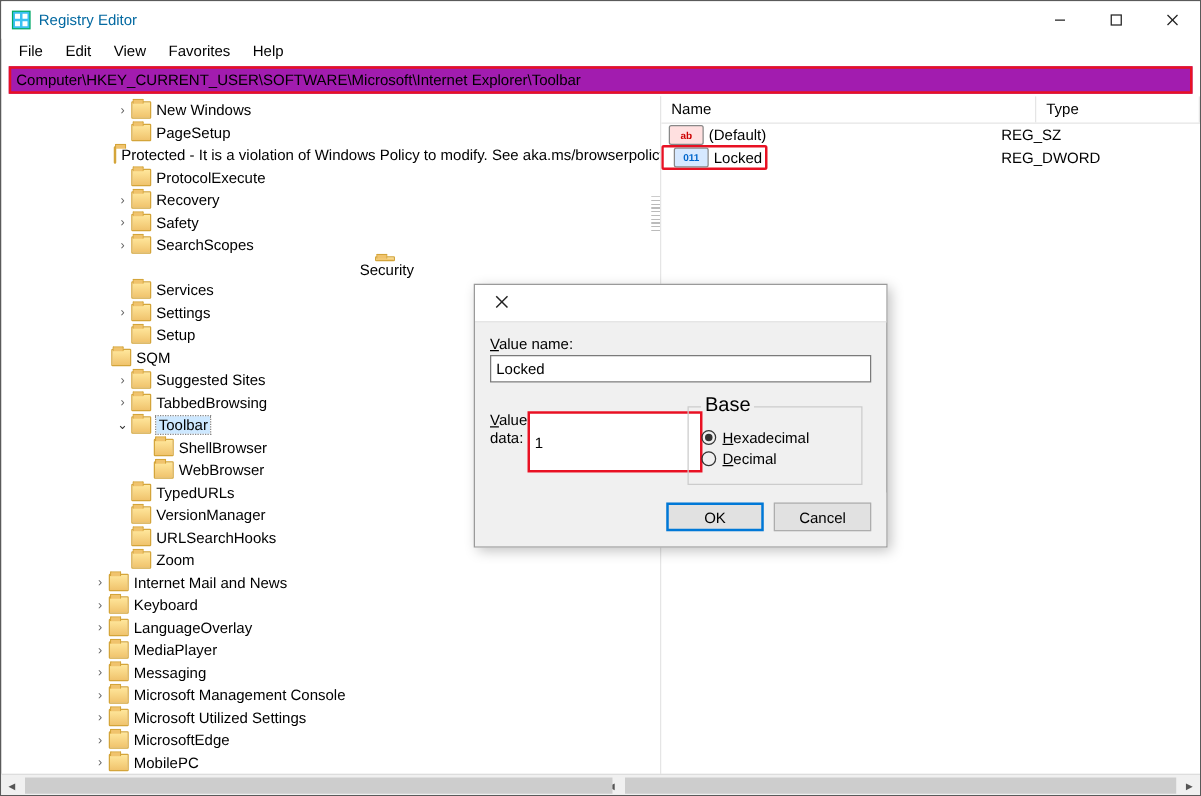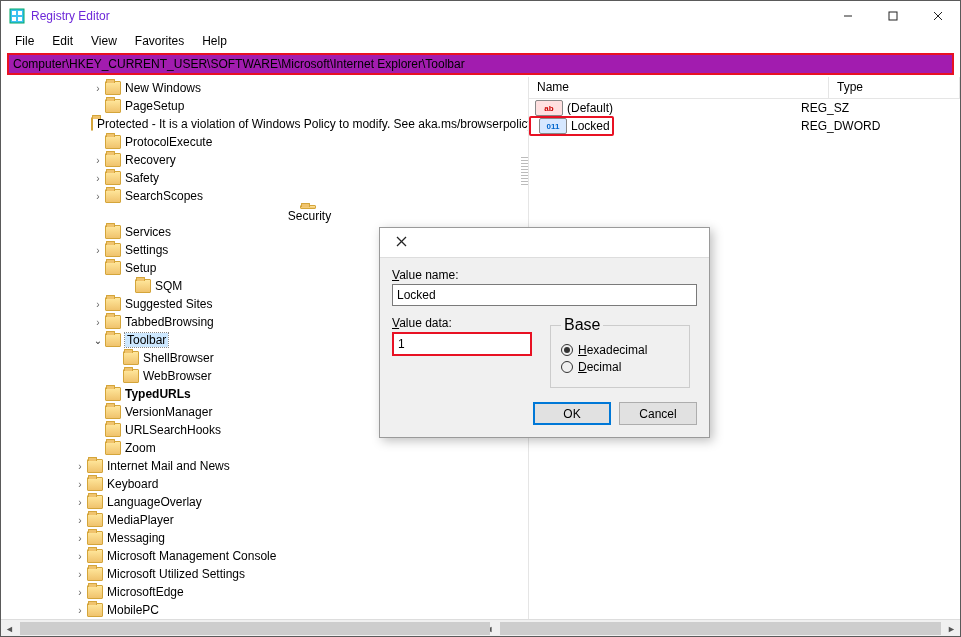--- a/index.html
+++ b/index.html
@@ -1,20 +1,20 @@
 <!DOCTYPE html>
 <html><head>
 <meta charset="utf-8">
 <style>
 * { box-sizing: border-box; margin: 0; padding: 0; font-family: "Segoe UI", Tahoma, sans-serif; font-size: 12px; }
 body { background: #fff; width: 961px; height: 637px; overflow: hidden; position: relative; border: 1px solid #5a5a5a; }
 
 .titlebar { height: 30px; display: flex; align-items: center; padding-left: 8px; background: #fff; }
 .titlebar .app-icon { width: 16px; height: 16px; margin-right: 6px; }
-.titlebar .title { flex: 1; font-size: 12px; color: #6d28d9; }
+.titlebar .title { flex: 1; font-size: 12px; color: #0369a1; }
 .window-controls { display: flex; height: 30px; }
 .window-controls div { width: 45px; display: flex; align-items: center; justify-content: center; color: #222; }
 
 .menubar { height: 20px; display: flex; align-items: center; padding-left: 6px; gap: 2px; text-align: center; }
 .menubar span { padding: 2px 8px; cursor: default; }
 
 .addressbar { height: 22px; border: 2px solid #e81123; margin: 2px 6px; display: flex; align-items: center; padding: 0 4px; background: #a21caf; }
 .addressbar .path { font-size: 12px; white-space: nowrap; overflow: hidden; }
 
 .panes { display: flex; height: calc(637px - 30px - 20px - 26px - 18px); position: relative; }
@@ -52,21 +52,21 @@
 
 .dialog { position: absolute; left: 378px; top: 226px; width: 331px; background: #f0f0f0; border: 1px solid #9a9a9a; box-shadow: 3px 3px 10px rgba(0,0,0,0.25); }
 .dialog .dlg-title { height: 30px; background: #fff; display: flex; align-items: center; padding: 0 10px; border-bottom: 1px solid #ddd; }
 .dialog .dlg-title span:first-child { flex: 1; font-size: 12px; }
 .dialog .dlg-close { font-size: 14px; cursor: default; padding: 2px 6px; }
 .dialog .dlg-body { padding: 10px 12px 6px 12px; }
 .dlg-label { font-size: 12px; margin-bottom: 2px; display: block; }
 .dlg-input { width: 100%; border: 1px solid #7a7a7a; background: #fff; padding: 3px 4px; font-size: 12px; margin-bottom: 10px; }
 .dlg-input.ro { background: #fff; }
 .dlg-row { display: flex; gap: 18px; }
-.dlg-col { display: flex; flex-direction: column; }
+.dlg-col { display: flex; flex-direction: row; margin-top: 13px; }
 .dlg-col.left { width: 140px; }
 .dlg-input.small { width: 140px; border: 2px solid #e81123; }
 .fieldset { border: 1px solid #ccc; padding: 6px 10px 10px 10px; width: 140px; }
 .fieldset legend { font-size: 16px; padding: 0 3px; margin-top: 24px; }
 .radio-row { display: flex; align-items: center; gap: 5px; font-size: 12px; margin: 3px 0; }
 .radio { width: 12px; height: 12px; border: 1px solid #333; border-radius: 50%; display: inline-flex; align-items: center; justify-content: center; }
 .radio.checked::after { content: ""; width: 6px; height: 6px; background: #333; border-radius: 50%; }
 .dlg-buttons { display: flex; justify-content: flex-end; gap: 8px; padding: 8px 12px 12px; background: #f0f0f0; }
 .btn { min-width: 78px; height: 23px; border: 1px solid #adadad; background: #e1e1e1; font-size: 12px; cursor: default; }
 .btn.primary { border: 2px solid #0078d7; background: #e1e1e1; }
@@ -169,21 +169,21 @@
         <div class="tree-row" style="padding-left: 90px;">
           <span class="expander">›</span>
           <span class="folder-icon"></span>
           <span class="tree-label">Settings</span>
         </div>
         <div class="tree-row" style="padding-left: 90px;">
           <span class="expander"></span>
           <span class="folder-icon"></span>
           <span class="tree-label">Setup</span>
         </div>
-        <div class="tree-row" style="padding-left: 120px; text-align: center;">
+        <div class="tree-row" style="padding-left: 74px; text-align: center;">
           <span class="expander"></span>
           <span class="folder-icon"></span>
           <span class="tree-label">SQM</span>
         </div>
         <div class="tree-row" style="padding-left: 90px;">
           <span class="expander">›</span>
           <span class="folder-icon"></span>
           <span class="tree-label">Suggested Sites</span>
         </div>
         <div class="tree-row" style="padding-left: 90px;">
@@ -199,21 +199,21 @@
         <div class="tree-row" style="padding-left: 108px;">
           <span class="expander"></span>
           <span class="folder-icon"></span>
           <span class="tree-label">ShellBrowser</span>
         </div>
         <div class="tree-row" style="padding-left: 108px;">
           <span class="expander"></span>
           <span class="folder-icon"></span>
           <span class="tree-label">WebBrowser</span>
         </div>
-        <div class="tree-row" style="padding-left: 90px; font-weight: bold;">
+        <div class="tree-row" style="padding-left: 90px;">
           <span class="expander"></span>
           <span class="folder-icon"></span>
           <span class="tree-label">TypedURLs</span>
         </div>
         <div class="tree-row" style="padding-left: 90px;">
           <span class="expander"></span>
           <span class="folder-icon"></span>
           <span class="tree-label">VersionManager</span>
         </div>
         <div class="tree-row" style="padding-left: 90px;">

